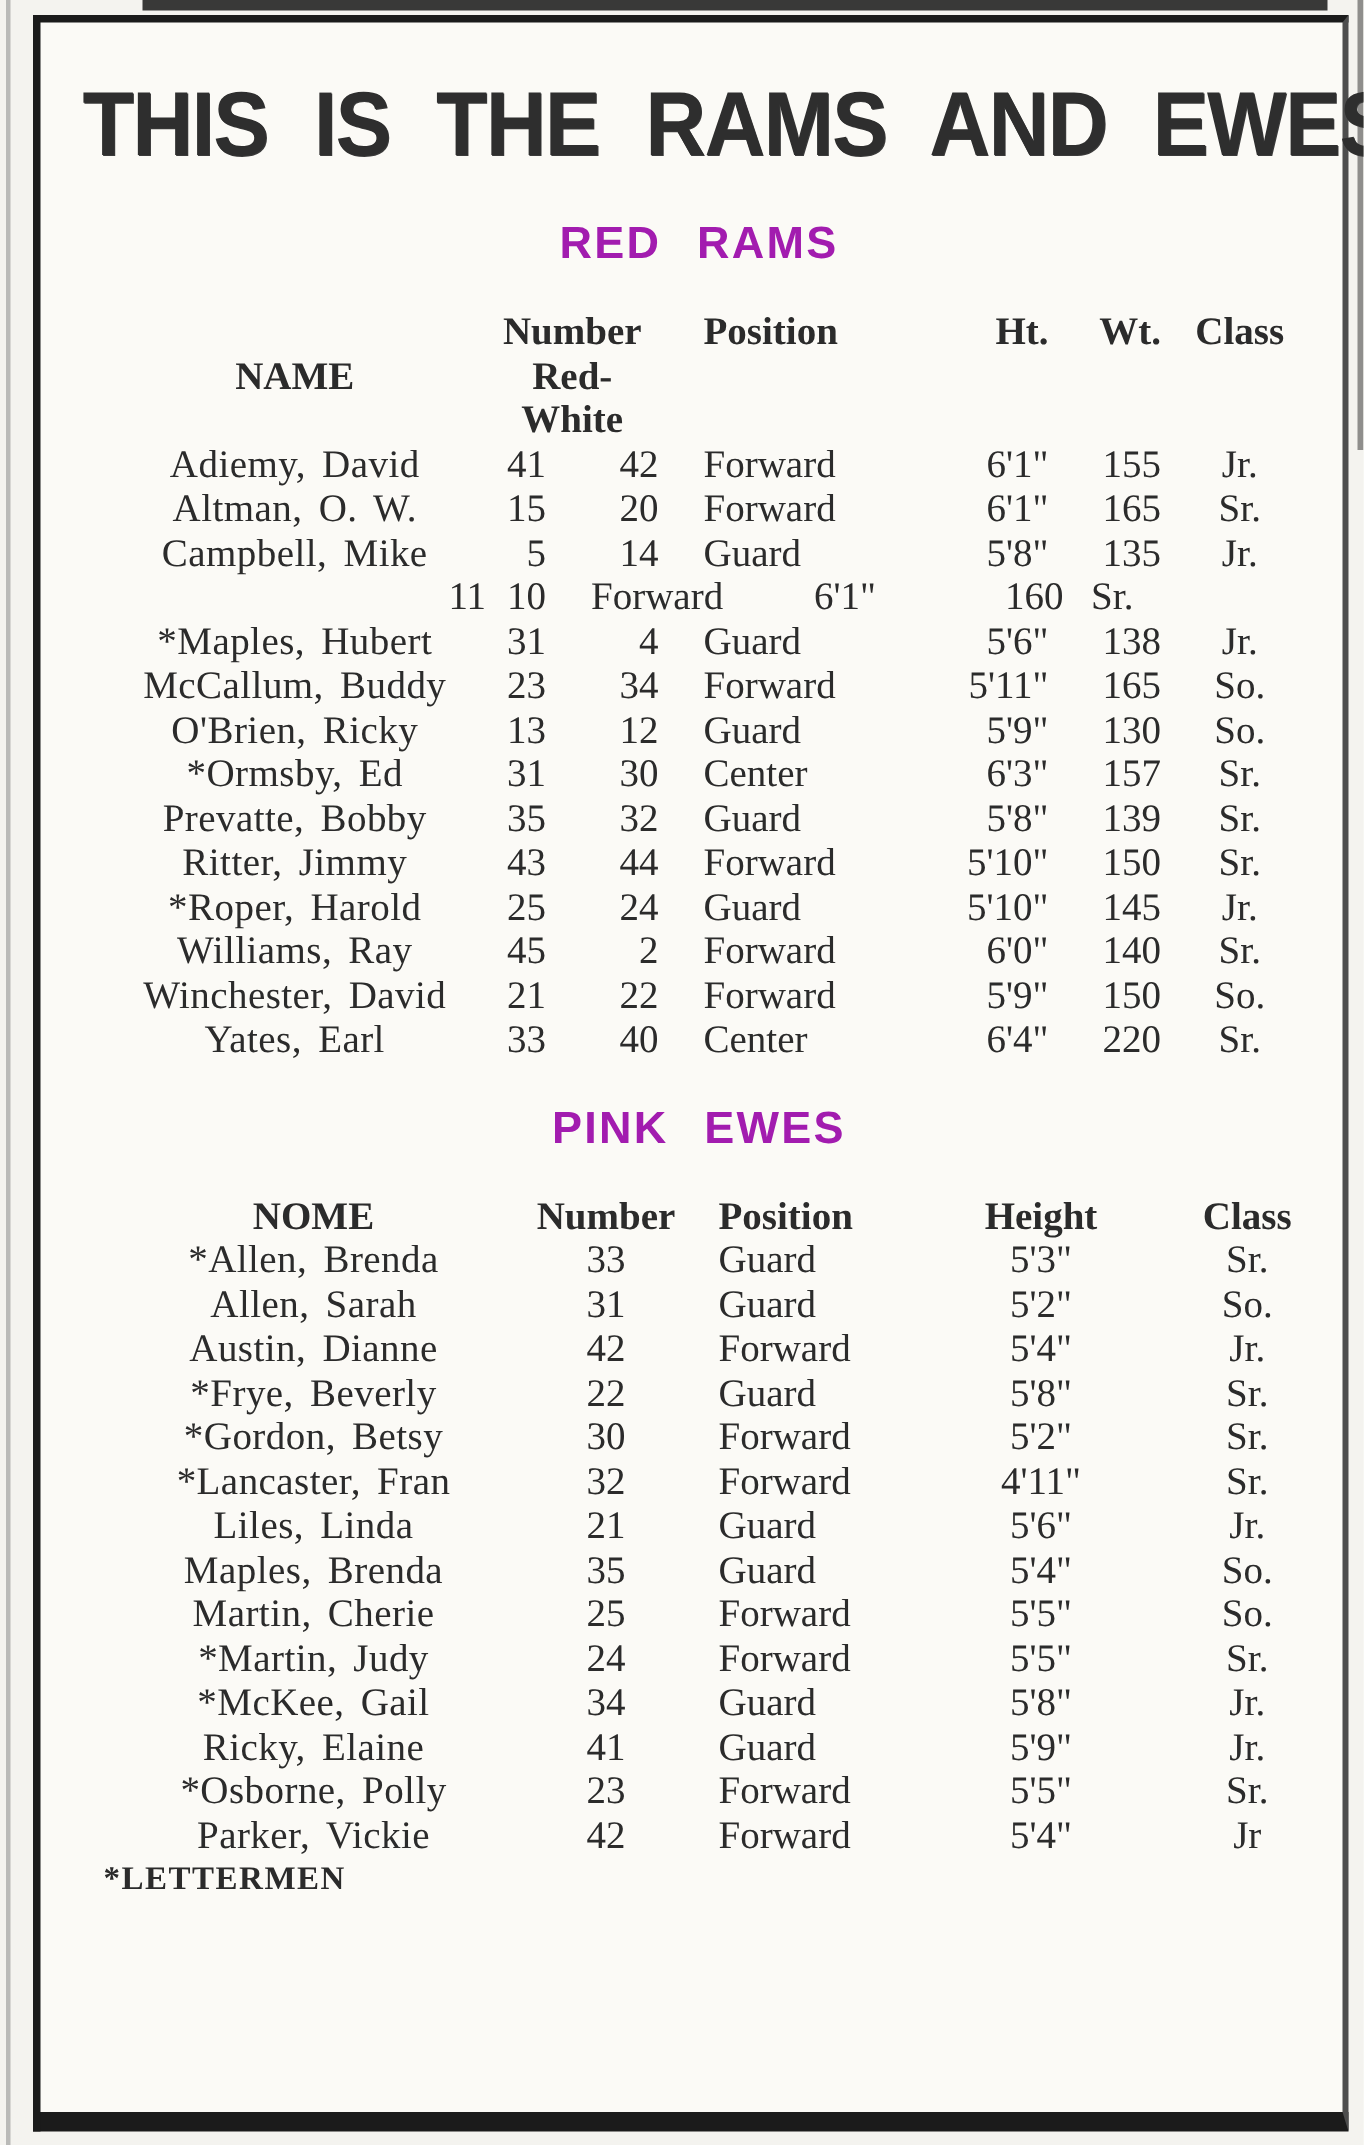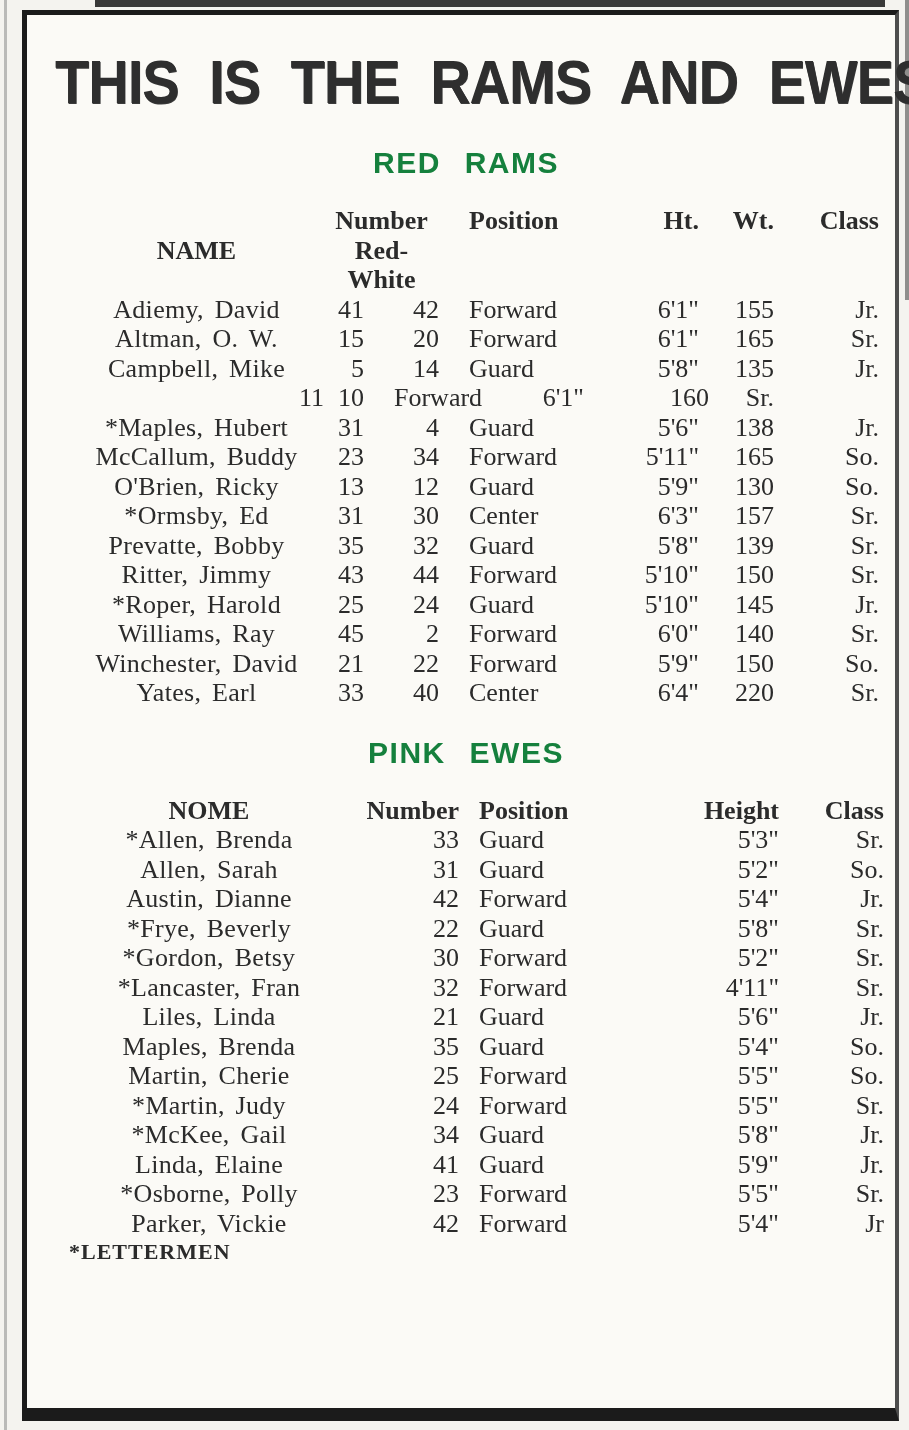--- a/index.html
+++ b/index.html
@@ -50,30 +50,30 @@
   .intro .line.last{text-align:left;text-align-last:left;}
 
   .section-heading{
     margin:34px 0 0 0;
     text-align:center;
     font-family:"Liberation Sans","DejaVu Sans",sans-serif;
     font-weight:700;
     font-size:30px;
     letter-spacing:1.5px;
     word-spacing:14px;
-    color:#15803d;
+    color:#a21caf;
   }
 
   .tbl{margin:26px 0 0 14px;font-size:26px;line-height:29.5px;}
   .rams-grid{display:grid;grid-template-columns:255px 40px 75px 155px 115px 65px 105px;}
   .ewes-grid{display:grid;grid-template-columns:280px 110px 150px 170px 105px;}
   .tbl .hdr{font-weight:700;}
   .c-left{text-align:center;}
   .c-right{text-align:right;}
-  .c-center{text-align:right;}
+  .c-center{text-align:center;}
   .c-pos{text-align:left;padding-left:30px;}
   .c-pos-e{text-align:left;padding-left:20px;}
   .c-ht{text-align:right;padding-right:10px;}
   .span2{grid-column:span 2;text-align:center;}
   .name{letter-spacing:.3px;word-spacing:4px;}
   .footnote{margin:1px 0 0 14px;font-size:22px;font-weight:700;letter-spacing:1px;}
 </style>
 </head>
 <body>
 
@@ -342,21 +342,21 @@
 
         <div class="ewes-grid">
           <div class="c-left name">*McKee,  Gail</div>
           <div class="c-center">34</div>
           <div class="c-pos-e">Guard</div>
           <div class="c-center">5'8"</div>
           <div class="c-center">Jr.</div>
         </div>
 
         <div class="ewes-grid">
-          <div class="c-left name">Linda,  Elaine</div>
+          <div class="c-left name">Ricky,  Elaine</div>
           <div class="c-center">41</div>
           <div class="c-pos-e">Guard</div>
           <div class="c-center">5'9"</div>
           <div class="c-center">Jr.</div>
         </div>
 
         <div class="ewes-grid">
           <div class="c-left name">*Osborne,  Polly</div>
           <div class="c-center">23</div>
           <div class="c-pos-e">Forward</div>

